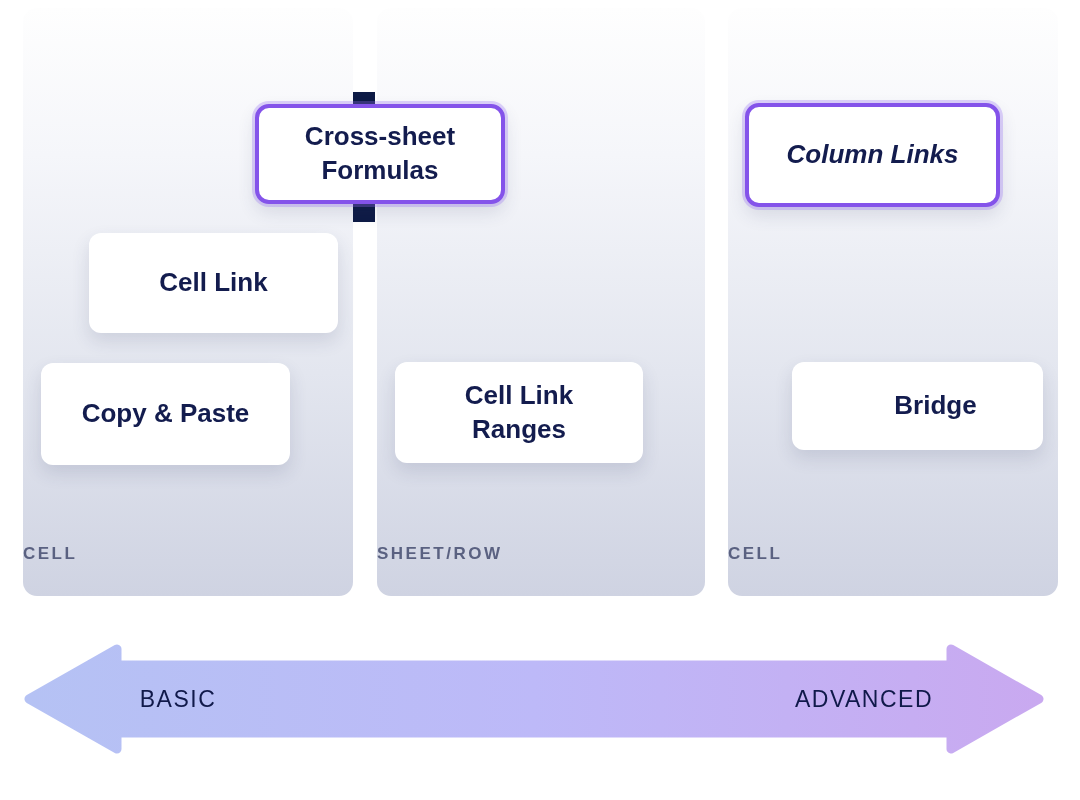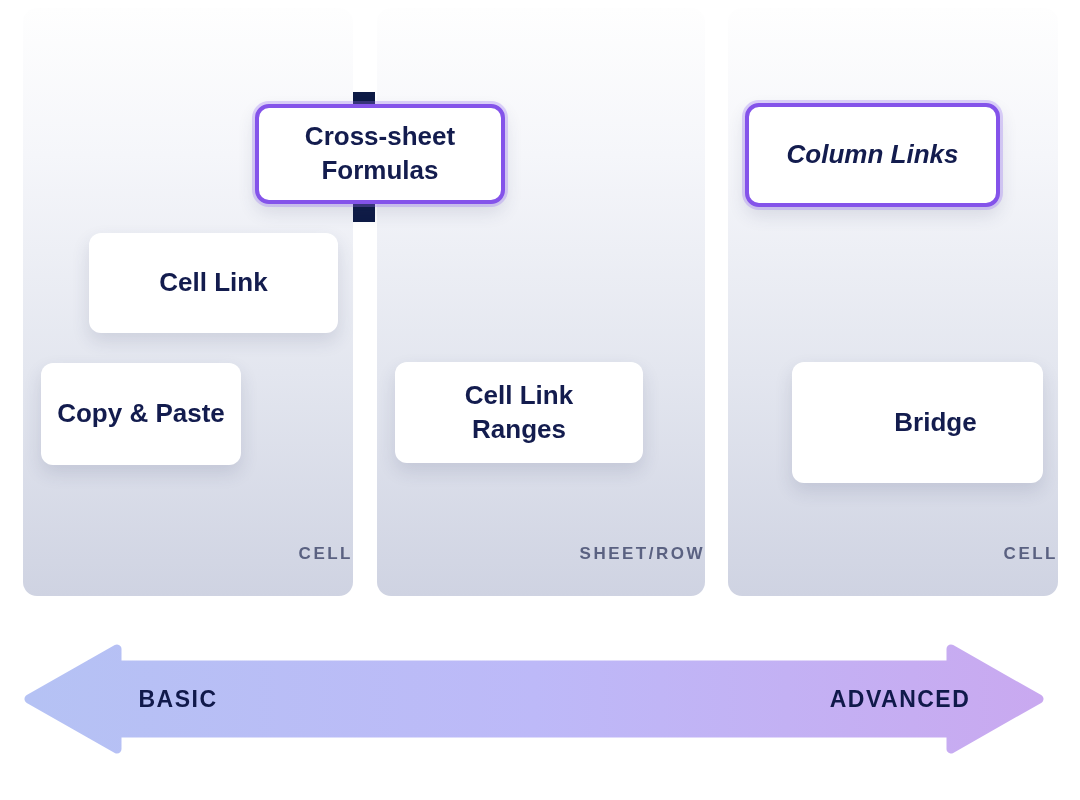--- a/index.html
+++ b/index.html
@@ -26,21 +26,21 @@
     z-index: 0;
   }
   .col-1 { left: 23px;  width: 330px; }
   .col-2 { left: 377px; width: 328px; }
   .col-3 { left: 728px; width: 330px; }
   .column-label {
     position: absolute;
     bottom: 32px;
     left: 0;
     width: 100%;
-    text-align: right;
+    text-align: left;
     font-size: 17px;
     font-weight: 600;
     letter-spacing: 2.5px;
     color: #5a6181;
   }
 
   
   .connector {
     position: absolute;
     left: 353px;
@@ -70,45 +70,45 @@
     z-index: 2;
   }
   .box.highlight {
     border: 4px solid #8453ea;
     border-radius: 14px;
     box-shadow: 0 0 0 3px rgba(151, 112, 245, 0.30), 0 8px 18px rgba(50, 55, 100, 0.14);
   }
   .box-cross-sheet    { left: 248px; top: 104px; width: 250px; height: 100px; margin-left: 7px; }
   .box-column-links   { left: 745px; top: 103px; width: 255px; height: 104px; font-style: italic; }
   .box-cell-link      { left: 89px;  top: 233px; width: 249px; height: 100px; }
-  .box-copy-paste     { left: 41px;  top: 363px; width: 200px; height: 102px; }
+  .box-copy-paste     { left: 41px;  top: 363px; width: 249px; height: 102px; }
   .box-cl-ranges      { left: 395px; top: 362px; width: 248px; height: 101px; }
-  .box-bridge         { left: 792px; top: 362px; width: 251px; height: 121px; padding-left: 36px; }
+  .box-bridge         { left: 792px; top: 362px; width: 251px; height: 88px; padding-left: 36px; }
 
   
   .arrow-wrap {
     position: absolute;
     left: 24px;
     top: 644px;
     width: 1020px;
     height: 110px;
     z-index: 1;
   }
   .axis-label {
     position: absolute;
     top: 686px;
     transform: translateX(-50%);
     font-size: 23px;
-    font-weight: bold;
+    font-weight: normal;
     letter-spacing: 1.5px;
     color: #10194a;
     z-index: 2;
   }
   .axis-label.basic    { left: 178px; }
-  .axis-label.advanced { left: 900px; text-align: center; }
+  .axis-label.advanced { left: 864px; text-align: center; }
 </style>
 </head>
 <body>
 
 <div class="canvas">
 
   <div class="column col-1">
     <div class="column-label">CELL</div>
   </div>
   <div class="column col-2">

